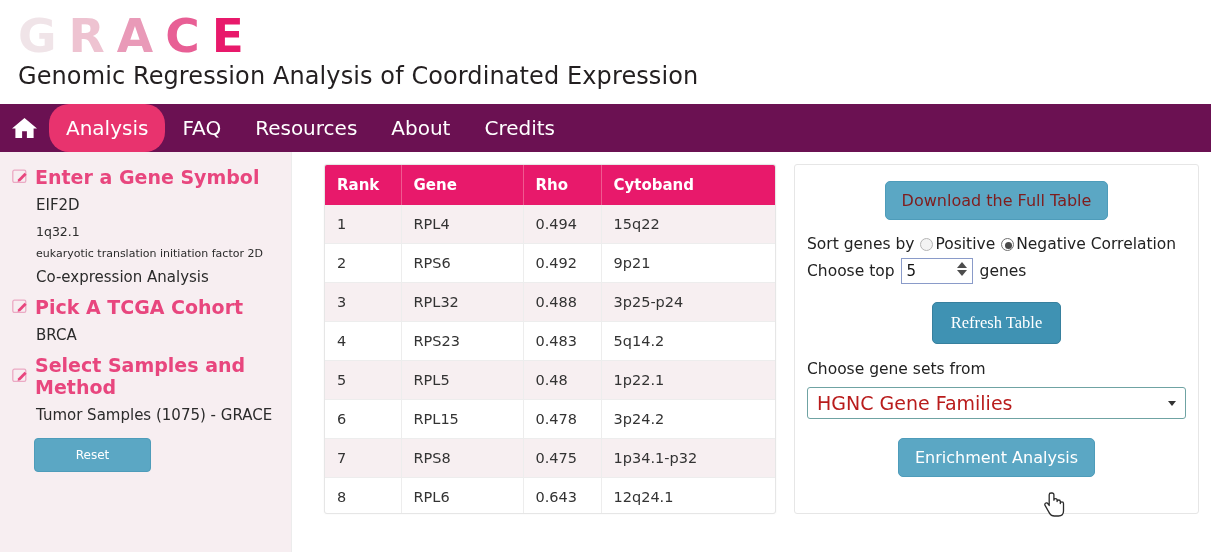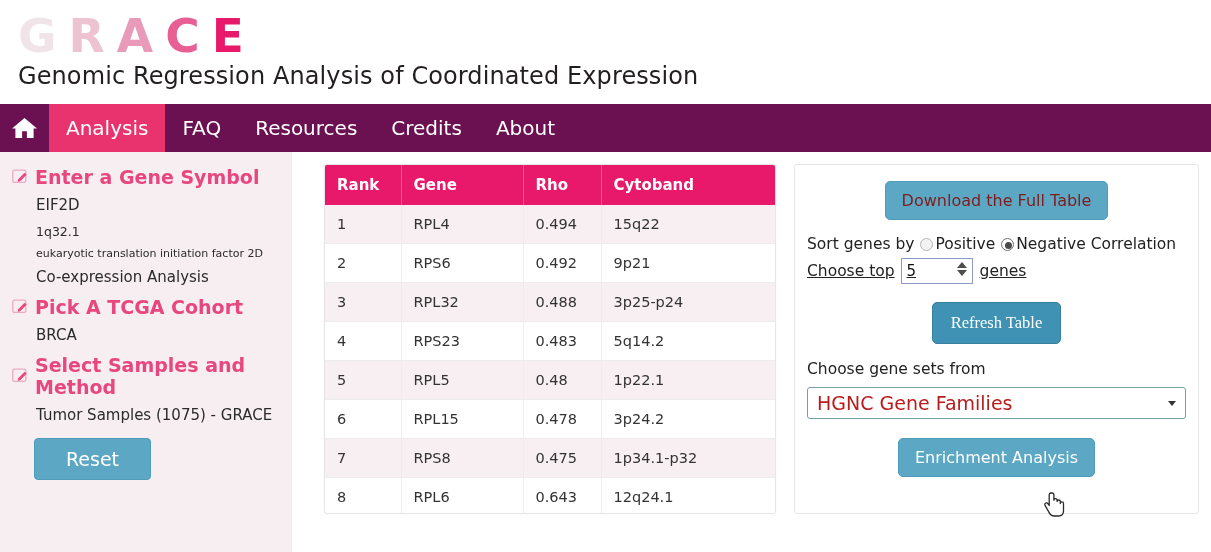--- a/index.html
+++ b/index.html
@@ -50,20 +50,21 @@
   }
   .nav-home svg { display:block; }
   .nav-item {
     display: flex; align-items: center;
     padding: 0 17px;
     color: #ffffff;
     font-size: 20px;
     font-family: "DejaVu Sans", sans-serif;
     cursor: pointer;
     white-space: nowrap;
+    border-radius: 20px;
   }
   .nav-item.active { background: #e8336e; }
 
   
   .content {
     position: absolute; left:0; top: 152px; width: 1211px; height: 481px;
     background: #ffffff;
   }
 
   
@@ -89,21 +90,21 @@
     margin: 8px 0 10px 26px;
   }
   .side-val.small { font-size: 12.5px; margin-top: 6px; margin-bottom: 8px; }
   .side-val.tiny  { font-size: 11px;  margin-top: 4px; margin-bottom: 7px; }
 
   .btn-teal {
     background: #5ba7c4;
     color: #ffffff;
     border: 1px solid #4e9cba;
     border-radius: 4px;
-    font-size: 19px;
+    font-size: 12px;
     font-family: "DejaVu Sans", sans-serif;
     padding: 9px 10px;
     cursor: pointer;
   }
   .reset-btn { width: 117px; margin: 14px 0 0 24px; text-align:center; }
 
   
   .table-card {
     position: absolute; left: 324px; top: 12px;
     width: 452px; height: 350px;
@@ -157,21 +158,21 @@
     color: #7f1d1d; border-radius: 5px;
     font-size: 16px; font-family: "DejaVu Sans", sans-serif;
     padding: 9px 16px; cursor: pointer;
   }
   .opt-line {
     font-size: 15.5px; color: #222;
     font-family: "DejaVu Sans", sans-serif;
     margin-top: 15px;
     display: flex; align-items: center; flex-wrap: nowrap;
   }
-  .opt-line.row2 { margin-top: 5px; text-decoration: underline; }
+  .opt-line.row2 { margin-top: 5px; }
   .radio {
     width: 13px; height: 13px; border-radius: 50%;
     border: 1px solid #b5b5b5; background: #f3f3f3;
     display: inline-block; margin: 0 2px 0 6px;
     position: relative; flex: 0 0 auto; cursor: pointer;
   }
   .radio.checked { border-color: #6f6f6f; background:#fff; }
   .radio.checked::after {
     content: ""; position: absolute; left: 3px; top: 3px;
     width: 7px; height: 7px; border-radius: 50%; background: #4a4a4a;
@@ -259,22 +260,22 @@
       <span>
         <svg width="27" height="24" viewBox="0 0 27 24" aria-hidden="true">
           <path d="M13.5 2 L26 12.4 L22.6 12.4 L22.6 22 L15.9 22 L15.9 15.2 L11.1 15.2 L11.1 22 L4.4 22 L4.4 12.4 L1 12.4 Z" fill="#ffffff"></path>
         </svg>
       </span>
     </div>
     <div id="nav-items" style="display:flex;">
         <div class="nav-item active">Analysis</div>
         <div class="nav-item">FAQ</div>
         <div class="nav-item">Resources</div>
+        <div class="nav-item">About</div>
         <div class="nav-item">Credits</div>
-        <div class="nav-item">About</div>
       </div>
   </div>
 
   <div class="content">
 
     <div class="sidebar">
       <div id="sidebar-sections">
           <div class="side-head">
             <span class="edit-icon"><svg width="16" height="16" viewBox="0 0 16 16" aria-hidden="true">
                 <rect x="0.8" y="2.2" width="13" height="12.2" rx="1.6" fill="none" stroke="#eba9c4" stroke-width="1.3"></rect>

